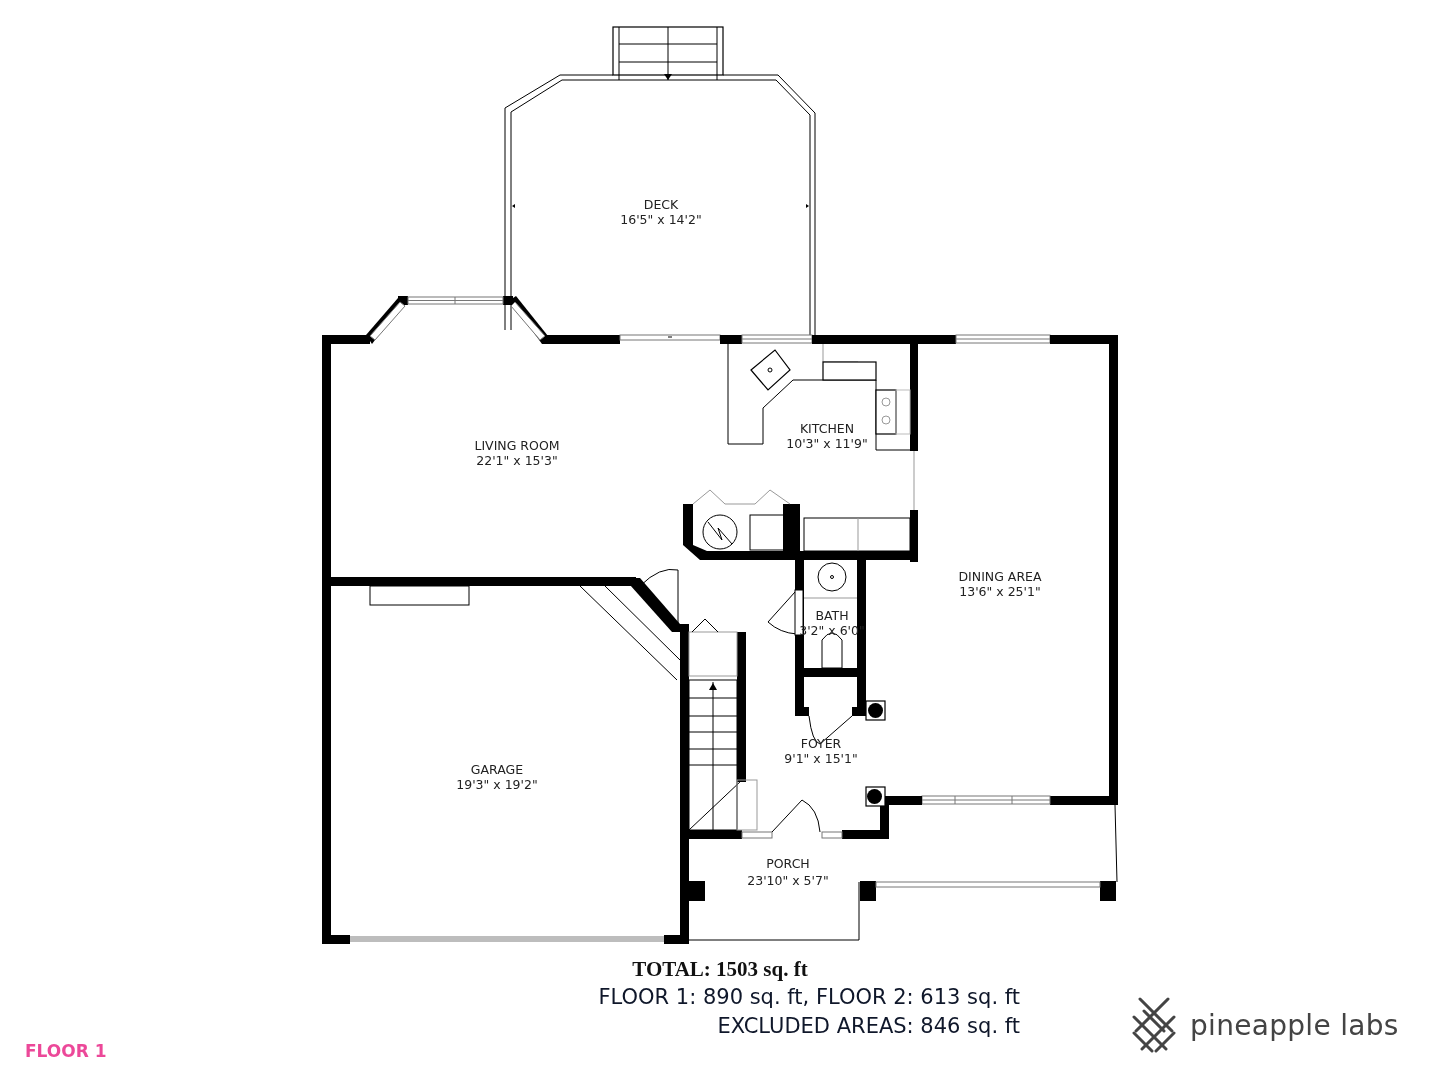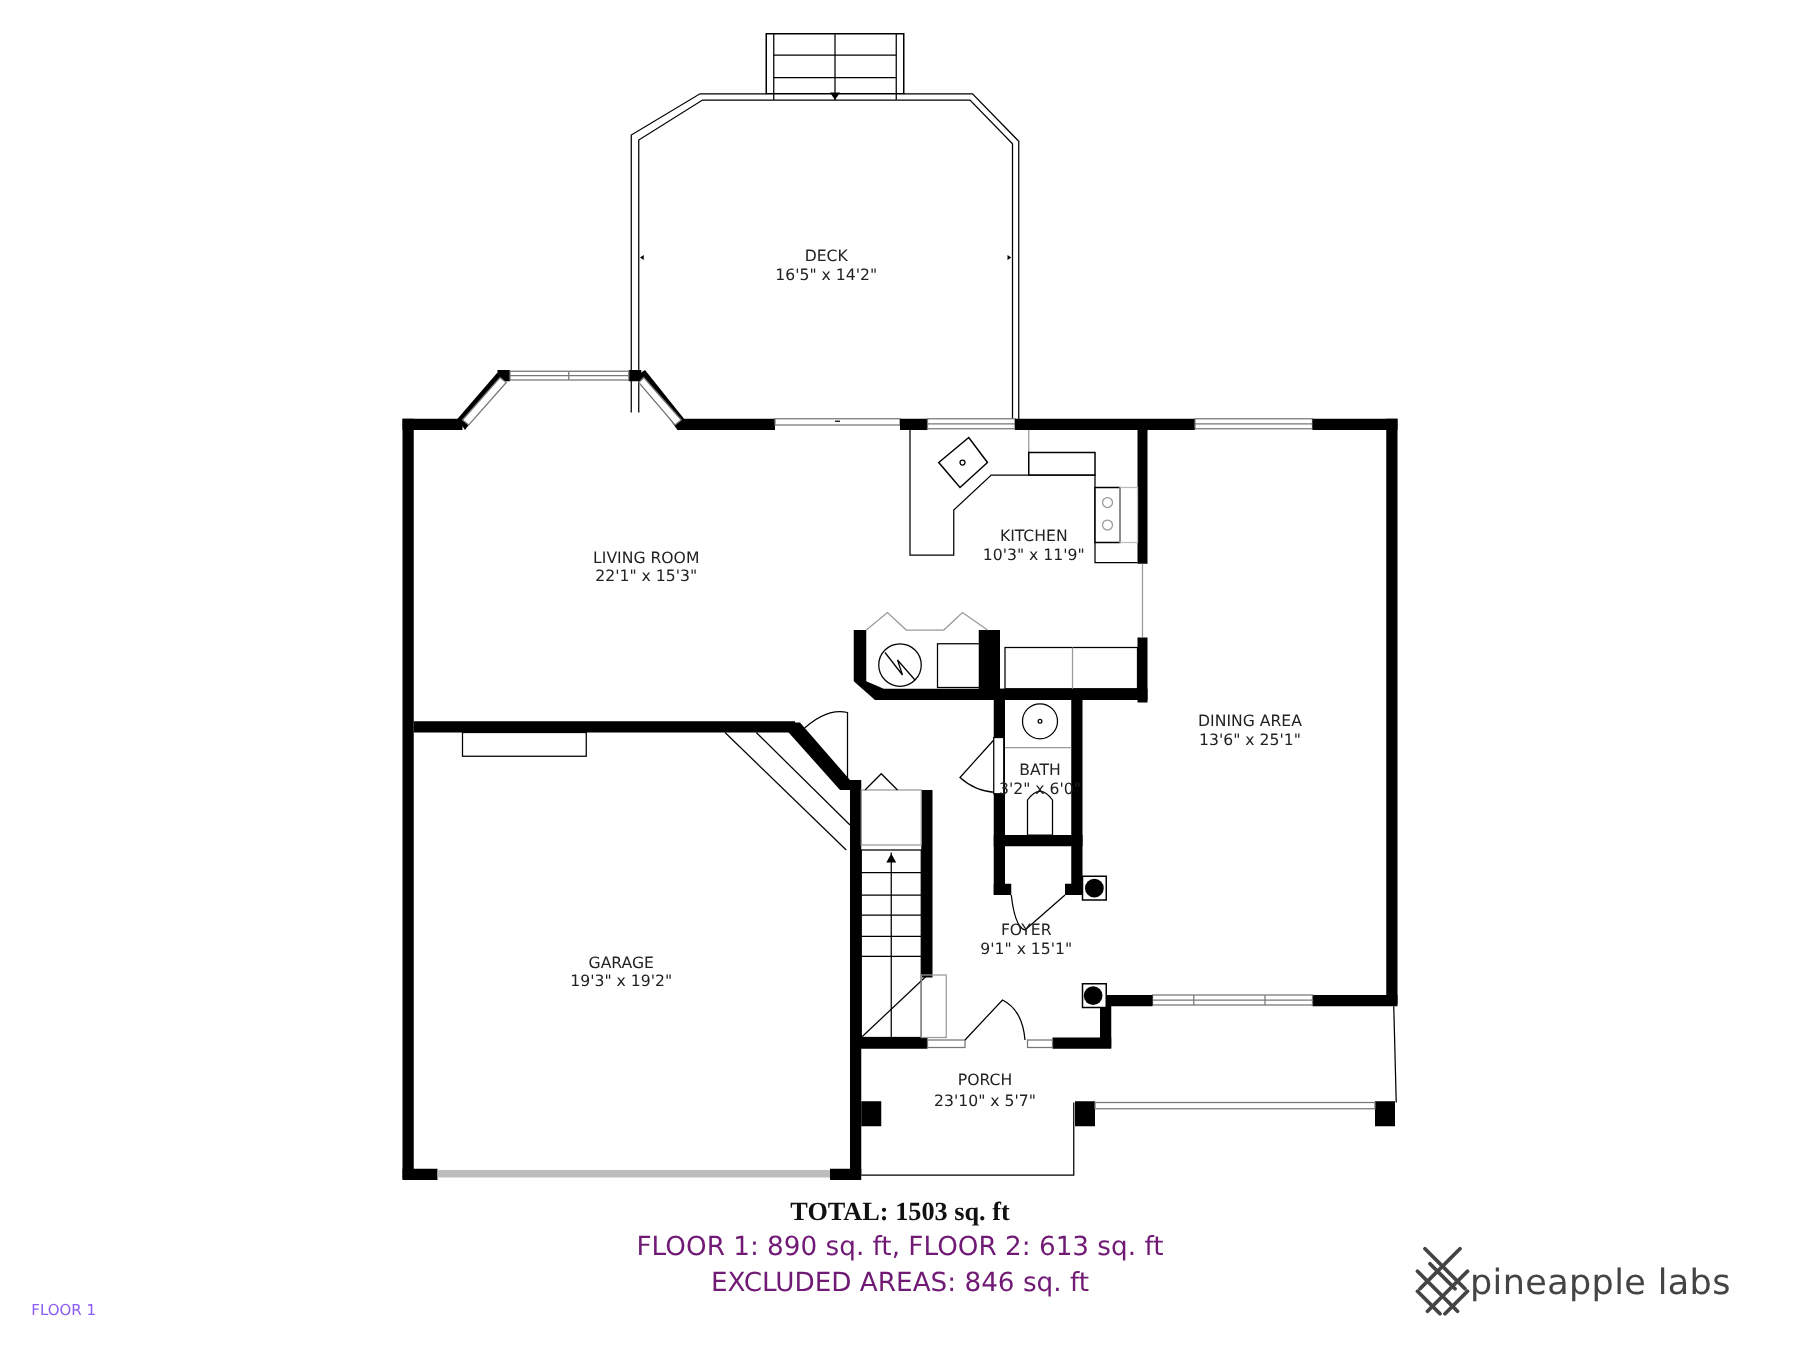--- a/index.html
+++ b/index.html
@@ -10,24 +10,24 @@
   .thin { fill: none; stroke: #000; stroke-width: 1; }
   .thin2 { fill: #fff; stroke: #000; stroke-width: 1.2; }
   .grey { fill: none; stroke: #999; stroke-width: 1; }
   .win { fill: #fff; stroke: #777; stroke-width: 1; }
   .winline { stroke: #777; stroke-width: 1; }
   .room-name, .room-dim { font-family: "DejaVu Sans", "Liberation Sans", sans-serif;
          font-size: 12.5px; fill: #222; text-anchor: middle; }
   .summary { position: absolute; left: 420px; top: 955px; width: 600px; text-align: center; }
   .summary .total { font-family: Liberation Serif, serif; font-weight: bold;
          font-size: 21px; color: #111; line-height: 28px; }
-  .summary .line { font-size: 21px; color: #701a75; line-height: 29px; }
-  .floor-label { position: absolute; left: 25px; top: 1041px; font-size: 12px; color: #8b5cf6; }
+  .summary .line { font-size: 21px; color: #0f172a; line-height: 29px; text-align: right; }
+  .floor-label { position: absolute; left: 25px; top: 1041px; font-size: 17px; color: #ec4899; font-weight: bold; }
   .brand { position: absolute; left: 1132px; top: 997px; display: flex; align-items: center; }
-  .brand-text { font-size: 28px; color: #444; letter-spacing: 0.3px; }
+  .brand-text { font-size: 28px; color: #444; margin-left: 14px; letter-spacing: 0.3px; }
 </style>
 </head>
 <body>
 
 <svg id="plan" viewBox="0 0 1440 1080" xmlns="http://www.w3.org/2000/svg">
 
   <g>
 
     <rect x="613" y="27" width="110" height="48" class="thin2"></rect>
     <line x1="619" y1="27" x2="619" y2="80" class="thin"></line>

